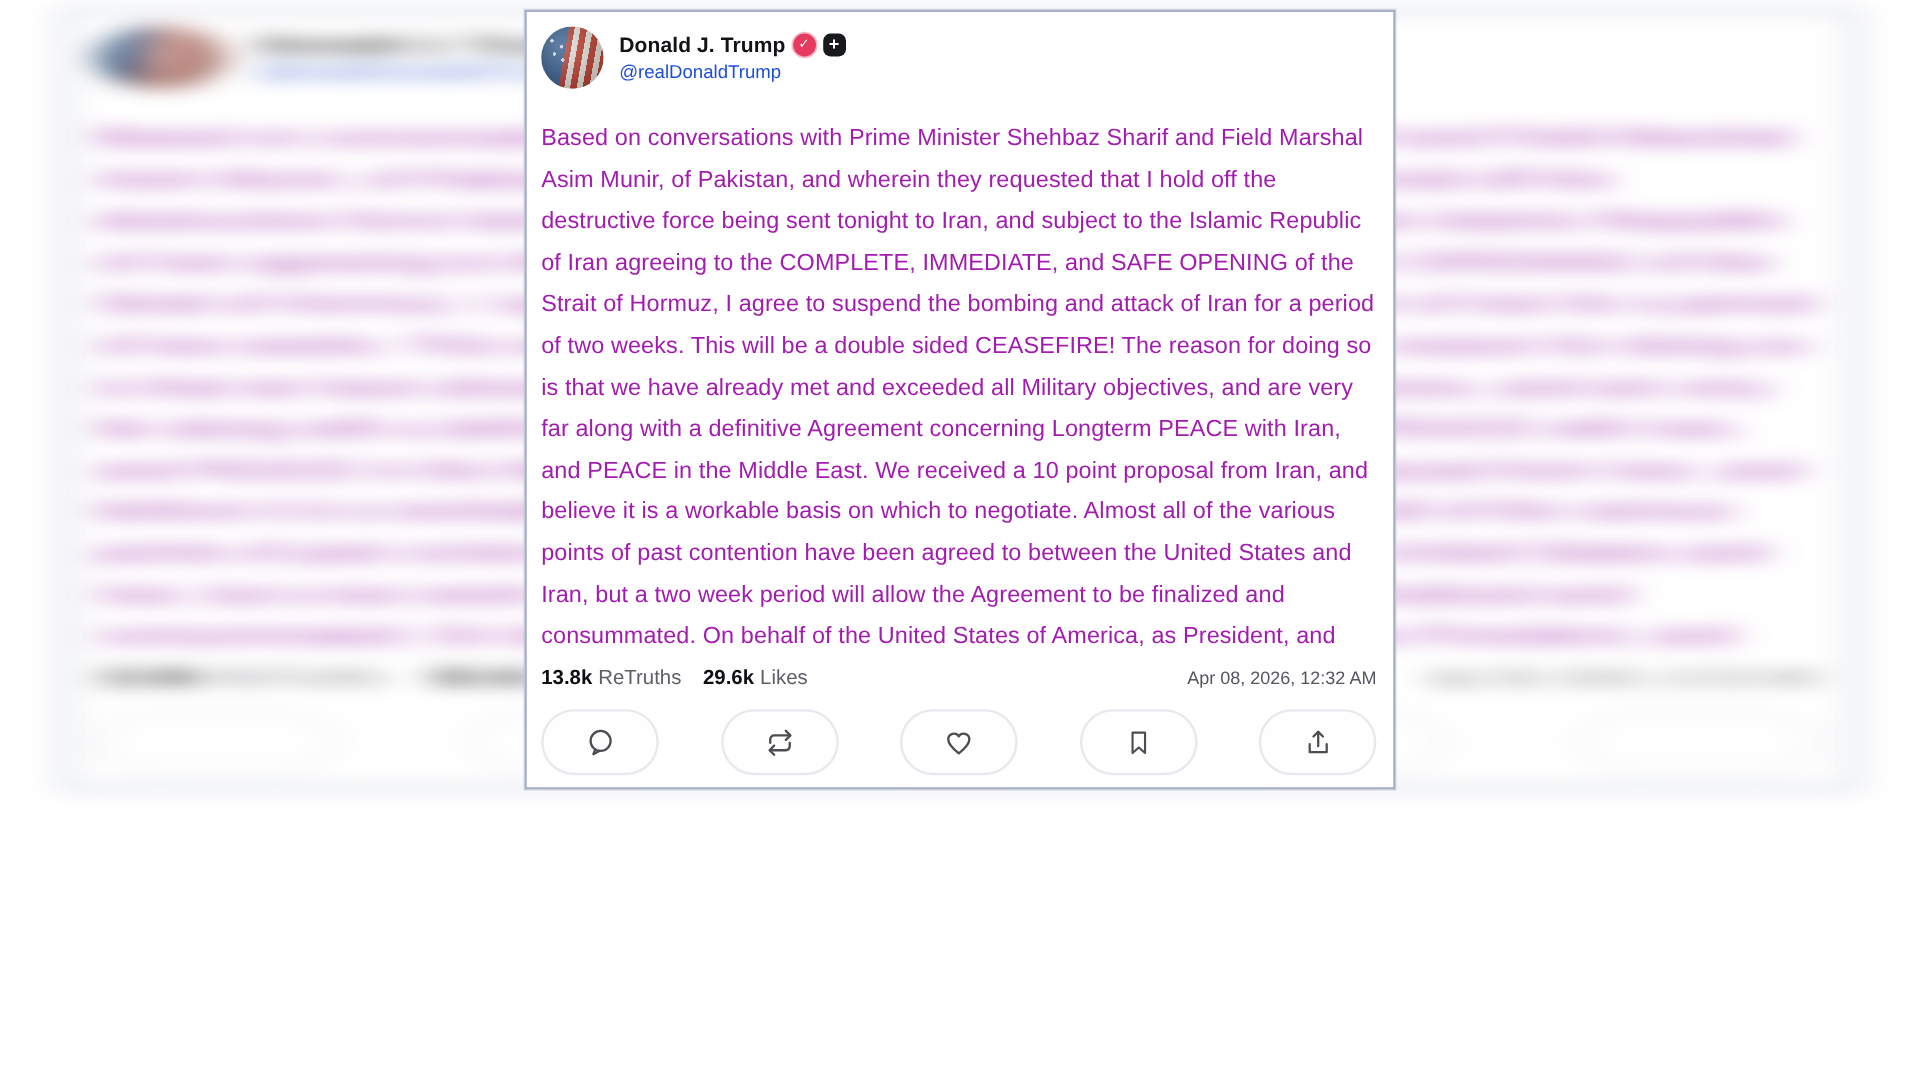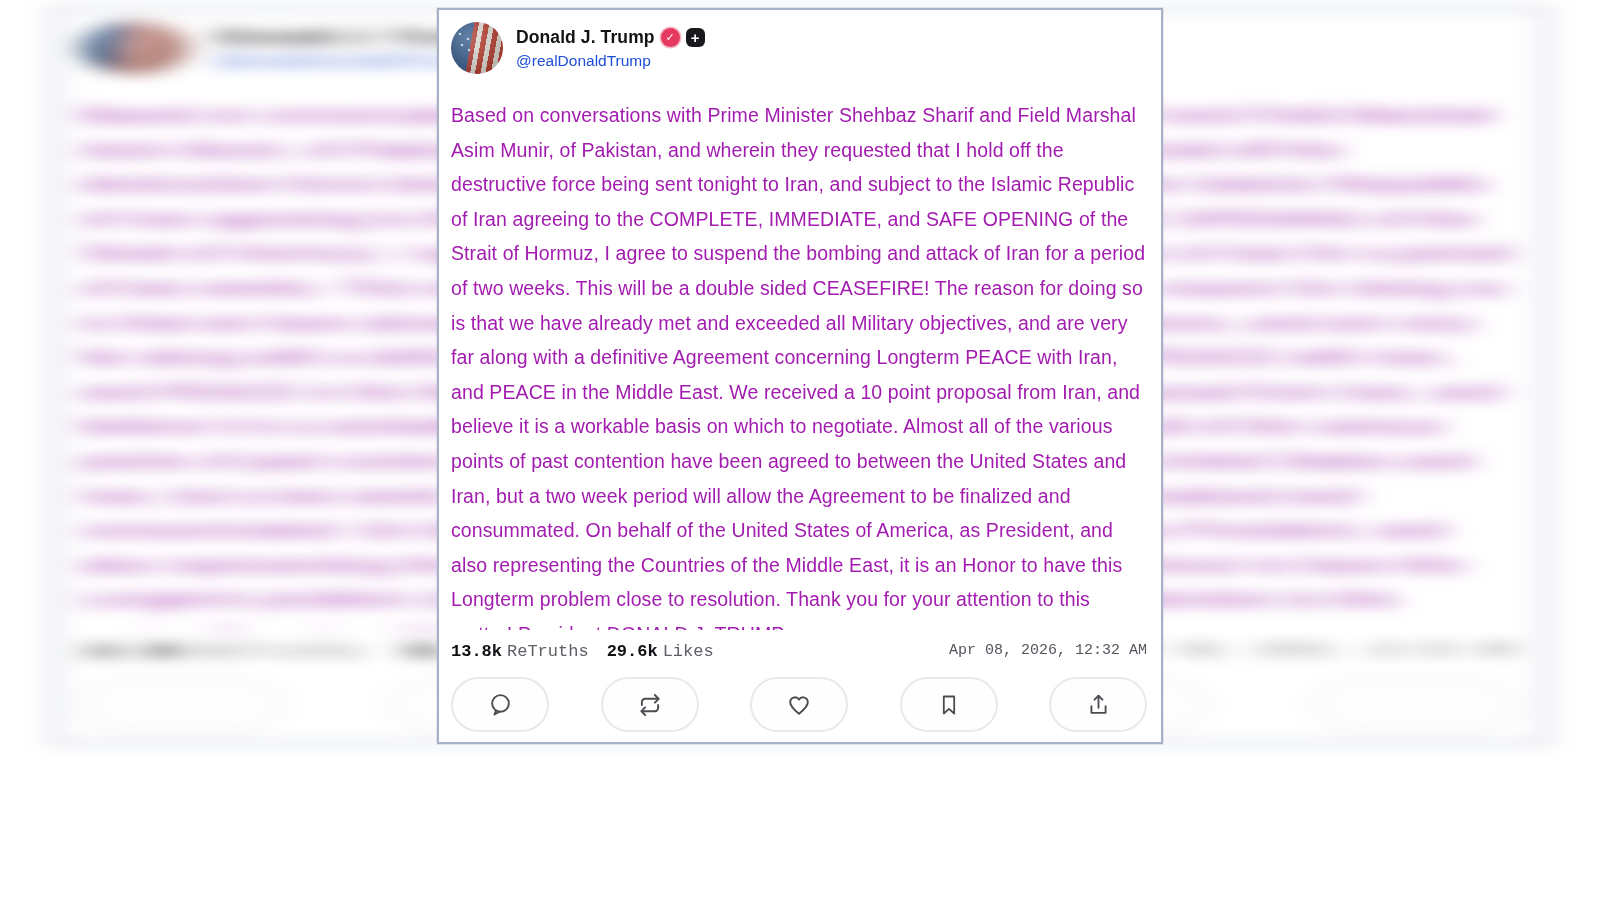--- a/index.html
+++ b/index.html
@@ -2,21 +2,21 @@
 <html><head>
 <meta charset="utf-8">
 <style>
   * { margin:0; padding:0; box-sizing:border-box; }
   html,body { width:1600px; height:900px; overflow:hidden; background:#ffffff;
               font-family:"Liberation Sans","DejaVu Sans",sans-serif; }
   .stage { position:relative; width:1600px; height:900px; overflow:hidden; background:#ffffff; }
 
   
   .truth-card {
-    position:absolute; left:437px; top:8px; width:726px; height:736px;
+    position:absolute; left:437px; top:8px; width:726px; height:650px;
     background:#ffffff; border:2px solid #a7b0c7;
     padding:8px 14px 10px 12px;
     display:flex; flex-direction:column;
   }
   .bg-clone {
     transform:scaleX(2.06); transform-origin:50% 50%;
     filter:blur(7px) saturate(.92); opacity:.95; pointer-events:none;
   }
   .fg { z-index:2; box-shadow:0 0 0 1px rgba(167,176,199,.25); }
 
@@ -39,21 +39,21 @@
   .badge.verified { background:#e5395f; border-radius:50%; font-size:11px;
            box-shadow:0 0 0 1.5px rgba(229,57,95,.35); }
   .badge.plus { background:#17191d; border-radius:6px; font-size:15px; }
   .handle { font-size:15.5px; color:#1d4ed8; }
 
   
   .body-text { margin-top:24px; font-size:19.5px; line-height:34.6px; color:#a21caf;
                flex:1 1 auto; overflow:hidden; letter-spacing:.1px; }
 
   
-  .stats-row { display:flex; align-items:flex-start; margin-top:12px; font-size:17px;font-family:Liberation Mono, monospace; }
+  .stats-row { display:flex; align-items:center; margin-top:12px; font-size:17px; }
   .stat { margin-right:18px; color:#5d5e66; }
   .stat b { color:#0f1013; font-weight:700; margin-right:5px; }
   .spacer { flex:1; }
   .timestamp { color:#54565e; font-size:15px; }
 
   
   .actions { display:flex; justify-content:space-between; margin-top:16px; }
   .pill { width:98px; height:55px; border:2px solid #e8e8ee; border-radius:28px;
           background:#fefefe; display:flex; align-items:center; justify-content:center; cursor:pointer; }
   .pill svg { stroke:#4c4c52; fill:none; stroke-width:1.8; stroke-linecap:round; stroke-linejoin:round; }

